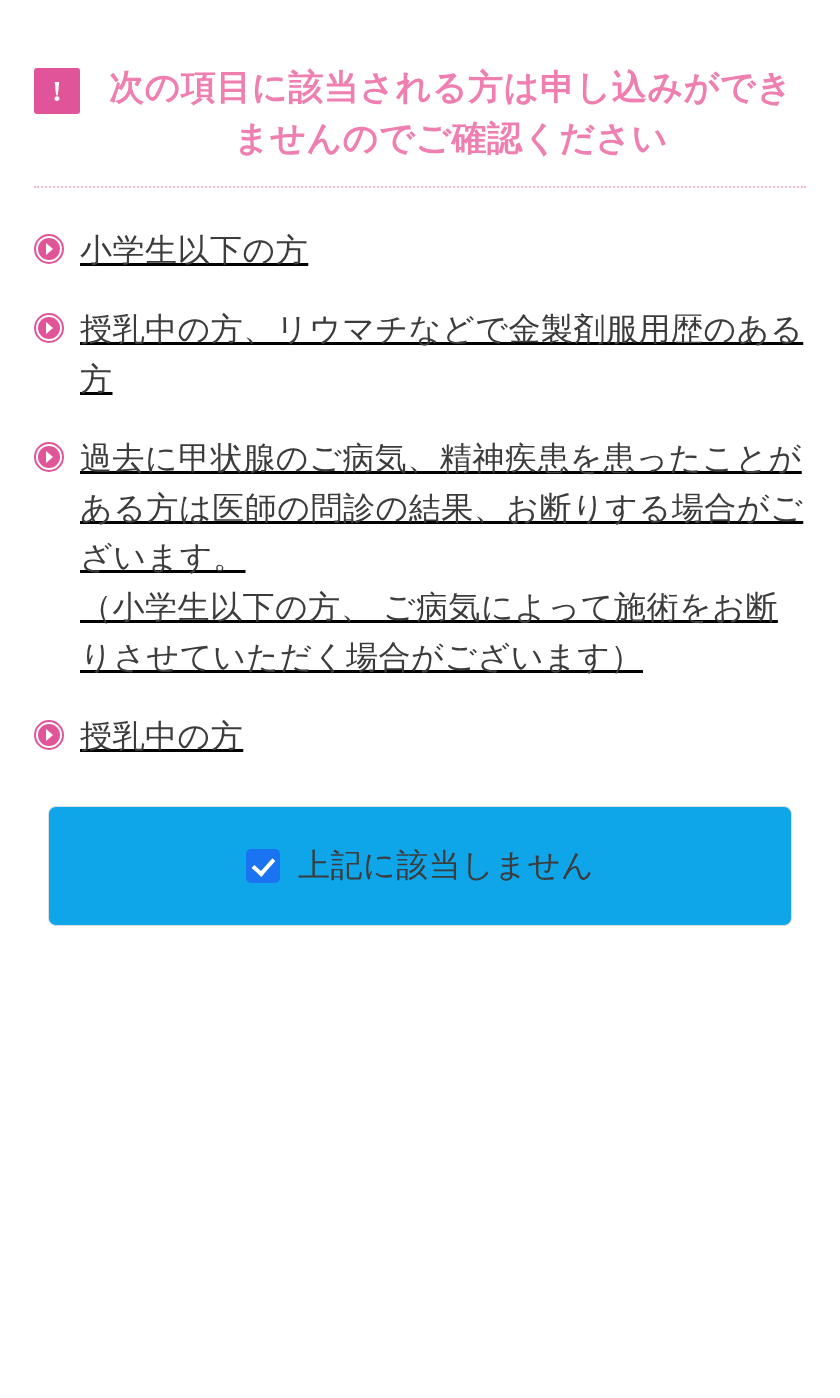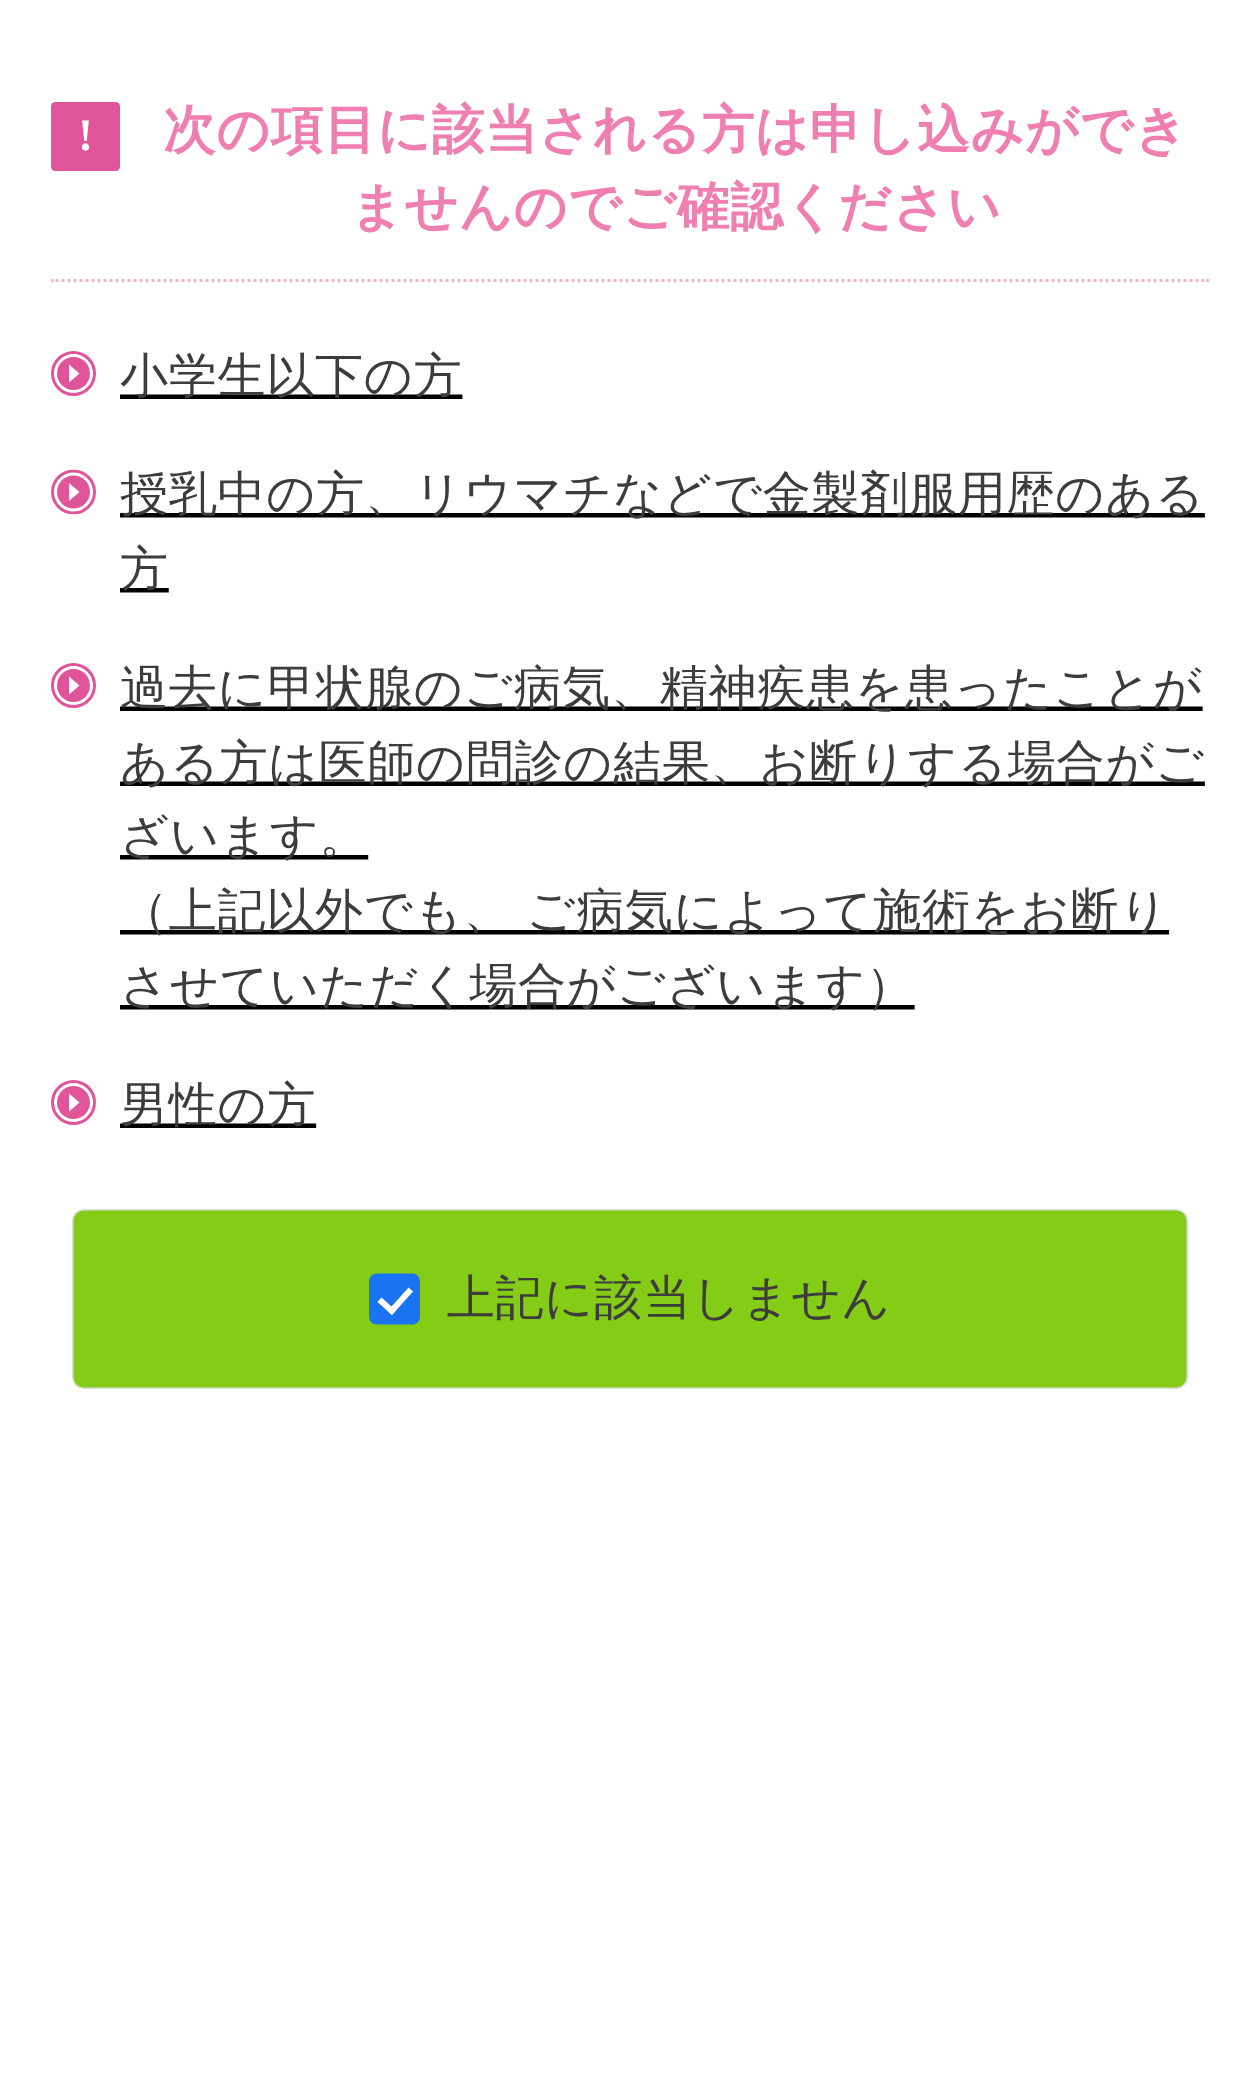--- a/index.html
+++ b/index.html
@@ -91,21 +91,21 @@
     line-height: 1.55;
     letter-spacing: 0.5px;
   }
   .item-sub {
     display: block;
     text-indent: 0;
   }
 
   .confirm-box {
     margin: 44px 48px 0 48px;
-    background: #84cc16;
+    background: #0ea5e9;
     border: 1px solid #dcdee1;
     border-radius: 8px;
     height: 118px;
     display: flex;
     align-items: center;
     justify-content: center;
     gap: 18px;
   }
   .checkbox {
     width: 34px;
@@ -176,33 +176,33 @@
     <li class="list-item">
       <span class="arrow-icon">
         <svg width="30" height="30" viewBox="0 0 30 30" aria-hidden="true">
           <circle cx="15" cy="15" r="14" fill="none" stroke="#e0559a" stroke-width="2"></circle>
           <circle cx="15" cy="15" r="11" fill="#e0559a"></circle>
           <path d="M12 9 L19 15 L12 21 Z" fill="#ffffff"></path>
         </svg>
       </span>
       <span class="item-text">
         <span>過去に甲状腺のご病気、精神疾患を患ったことがある方は医師の問診の結果、お断りする場合がございます。</span>
-        <span class="item-sub">（上記以外でも、 ご病気によって施術をお断りさせていただく場合がございます）</span>
-      </span>
-    </li>
-
-    <li class="list-item">
-      <span class="arrow-icon">
-        <svg width="30" height="30" viewBox="0 0 30 30" aria-hidden="true">
-          <circle cx="15" cy="15" r="14" fill="none" stroke="#e0559a" stroke-width="2"></circle>
-          <circle cx="15" cy="15" r="11" fill="#e0559a"></circle>
-          <path d="M12 9 L19 15 L12 21 Z" fill="#ffffff"></path>
-        </svg>
-      </span>
-      <span class="item-text">男性の方</span>
+        <span class="item-sub">（小学生以下の方、 ご病気によって施術をお断りさせていただく場合がございます）</span>
+      </span>
+    </li>
+
+    <li class="list-item">
+      <span class="arrow-icon">
+        <svg width="30" height="30" viewBox="0 0 30 30" aria-hidden="true">
+          <circle cx="15" cy="15" r="14" fill="none" stroke="#e0559a" stroke-width="2"></circle>
+          <circle cx="15" cy="15" r="11" fill="#e0559a"></circle>
+          <path d="M12 9 L19 15 L12 21 Z" fill="#ffffff"></path>
+        </svg>
+      </span>
+      <span class="item-text">授乳中の方</span>
     </li>
 
   </ul>
 
   <div class="confirm-box">
     <span class="checkbox"></span>
     <span class="confirm-label">上記に該当しません</span>
   </div>
 
 </div>

